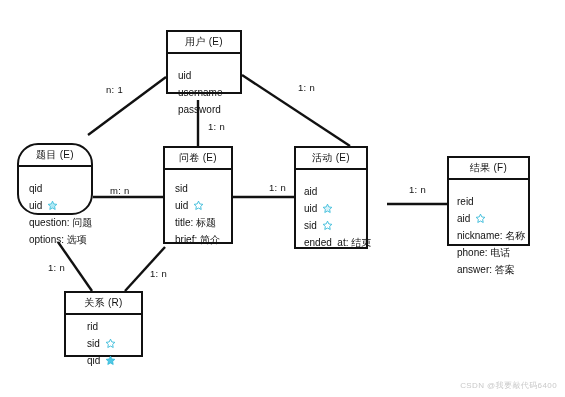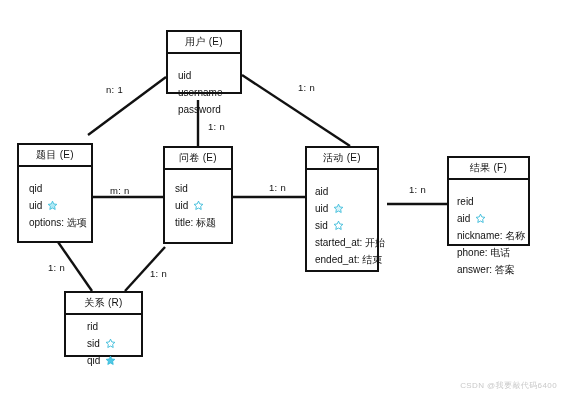--- a/index.html
+++ b/index.html
@@ -113,33 +113,36 @@
       </div>
       <div class="attr">
         <span class="attr-text">username</span>
       </div>
       <div class="attr">
         <span class="attr-text">password</span>
       </div>
     </div>
   </div>
 
-  <div class="entity" style="left:17px; top:143px; width:76px; height:100px;">
+  <div class="entity" style="left:17px; top:143px; width:76px; height:72px;border-radius:21px;">
     <div class="entity-title">题目 (E)</div>
     <div class="entity-body">
       <div class="attr">
         <span class="attr-text">qid</span>
       </div>
       <div class="attr">
         <span class="attr-text">uid</span>
         <span class="fk-star">
           <svg width="11" height="11" viewBox="0 0 24 24">
               <path d="M12 2.5l2.9 6.1 6.6.9-4.8 4.6 1.2 6.6-5.9-3.2-5.9 3.2 1.2-6.6-4.8-4.6 6.6-.9z" fill="#aee9f5" stroke="#2fb8d8" stroke-width="1.7" stroke-linejoin="round"></path>
             </svg>
         </span>
+      </div>
+      <div class="attr">
+        <span class="attr-text">question: 问题</span>
       </div>
       <div class="attr">
         <span class="attr-text">options: 选项</span>
       </div>
     </div>
   </div>
 
   <div class="entity" style="left:163px; top:146px; width:70px; height:98px;">
     <div class="entity-title">问卷 (E)</div>
     <div class="entity-body" style="padding-top:10px;">
@@ -150,47 +153,47 @@
         <span class="attr-text">uid</span>
         <span class="fk-star">
           <svg width="11" height="11" viewBox="0 0 24 24">
               <path d="M12 2.5l2.9 6.1 6.6.9-4.8 4.6 1.2 6.6-5.9-3.2-5.9 3.2 1.2-6.6-4.8-4.6 6.6-.9z" fill="#ffffff" stroke="#2fb8d8" stroke-width="1.9" stroke-linejoin="round"></path>
             </svg>
         </span>
       </div>
       <div class="attr">
         <span class="attr-text">title: 标题</span>
       </div>
-    </div>
-  </div>
-
-  <div class="entity" style="left:305px; top:146px; width:74px; height:126px;">
+      <div class="attr">
+        <span class="attr-text">brief: 简介</span>
+      </div>
+    </div>
+  </div>
+
+  <div class="entity" style="left:294px; top:146px; width:74px; height:103px;">
     <div class="entity-title">活动 (E)</div>
     <div class="entity-body" style="padding-left:8px;">
       <div class="attr">
         <span class="attr-text">aid</span>
       </div>
       <div class="attr">
         <span class="attr-text">uid</span>
         <span class="fk-star">
           <svg width="11" height="11" viewBox="0 0 24 24">
               <path d="M12 2.5l2.9 6.1 6.6.9-4.8 4.6 1.2 6.6-5.9-3.2-5.9 3.2 1.2-6.6-4.8-4.6 6.6-.9z" fill="#d8f3fa" stroke="#2fb8d8" stroke-width="1.8" stroke-linejoin="round"></path>
             </svg>
         </span>
       </div>
       <div class="attr">
         <span class="attr-text">sid</span>
         <span class="fk-star">
           <svg width="11" height="11" viewBox="0 0 24 24">
               <path d="M12 2.5l2.9 6.1 6.6.9-4.8 4.6 1.2 6.6-5.9-3.2-5.9 3.2 1.2-6.6-4.8-4.6 6.6-.9z" fill="#ffffff" stroke="#2fb8d8" stroke-width="1.9" stroke-linejoin="round"></path>
             </svg>
         </span>
-      </div>
-      <div class="attr">
-        <span class="attr-text">started_at: 开始</span>
       </div>
       <div class="attr">
         <span class="attr-text">ended_at: 结束</span>
       </div>
     </div>
   </div>
 
   <div class="entity" style="left:447px; top:156px; width:83px; height:90px;">
     <div class="entity-title">结果 (F)</div>
     <div class="entity-body" style="padding-left:8px;">

